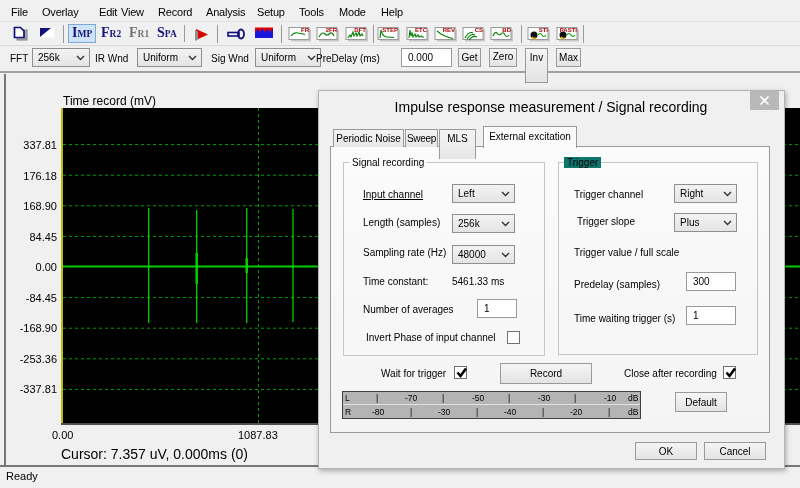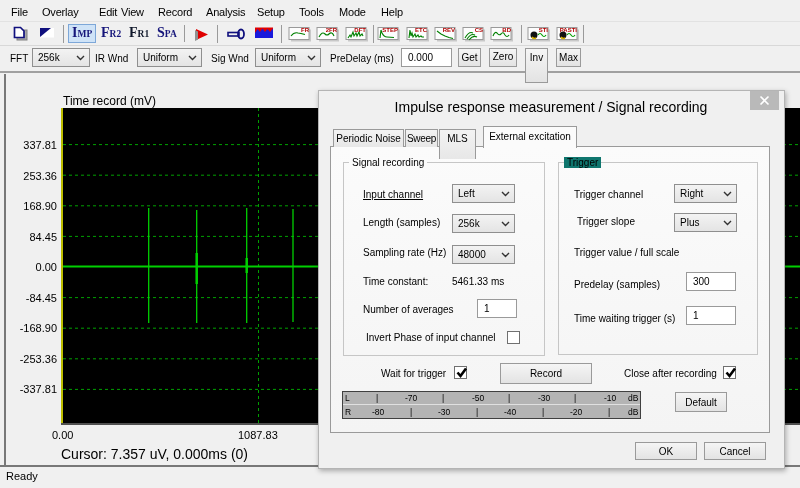--- a/index.html
+++ b/index.html
@@ -51,21 +51,21 @@
   <ellipse cx="241" cy="11" rx="3" ry="4.5" fill="none" stroke="#10107e" stroke-width="1.8"></ellipse>
 
   <rect x="255" y="5" width="18" height="10" fill="#1919dc"></rect>
   <path d="M255 10 l2.5 -4 l2.5 3 l2.5 -3.5 l2.5 3.5 l2.5 -3 l2.5 3 l3 -3.5 v-1 h-18 z" fill="#e00000"></path>
   <rect x="281" y="2" width="1" height="18" fill="#9a9a9a"></rect>
 </svg>
 
 <div class="abs" style="left:68px;top:24px;width:28px;height:19px;background:#cfe3f7;border:1px solid #7da7d8;"></div>
 <div class="abs" style="left:72px;top:26px;font-family:'Liberation Serif',serif;font-size:14px;font-weight:bold;color:#15157a;line-height:13px;">I<span style="font-size:9.5px;">MP</span></div>
 <div class="abs" style="left:101px;top:26px;font-family:'Liberation Serif',serif;font-size:14px;font-weight:bold;color:#15157a;line-height:13px;">F<span style="font-size:9.5px;">R2</span></div>
-<div class="abs" style="left:129px;top:26px;font-family:'Liberation Serif',serif;font-size:14px;font-weight:bold;color:#0f172a;line-height:13px;">F<span style="font-size:9.5px;">R1</span></div>
+<div class="abs" style="left:129px;top:26px;font-family:'Liberation Serif',serif;font-size:14px;font-weight:bold;color:#737373;line-height:13px;">F<span style="font-size:9.5px;">R1</span></div>
 <div class="abs" style="left:157px;top:26px;font-family:'Liberation Serif',serif;font-size:14px;font-weight:bold;color:#15157a;line-height:13px;">S<span style="font-size:9.5px;">PA</span></div>
 <div class="abs" style="left:184px;top:25px;width:1px;height:17px;background:#9a9a9a;"></div>
 
 <svg class="abs" style="left:288px;top:23px;" width="312" height="23" viewBox="0 0 312 23">
   <g>
       <rect x="3" y="6.5" width="20" height="12" fill="#c8c8c8"></rect>
       <rect x="1" y="4.5" width="20" height="12" fill="#fdfdfd" stroke="#9a9a9a" stroke-width="1"></rect>
       <path d="M3 11 q3 -4 7 -3 l3 0.5 l4 1" stroke="#008000" stroke-width="1.1" fill="none" transform="translate(0,2)"></path>
       <text x="21" y="9" text-anchor="end" font-size="6" font-weight="bold" fill="#b00000" font-family="Liberation Sans">FR</text>
       <rect x="31" y="6.5" width="20" height="12" fill="#c8c8c8"></rect>
@@ -130,21 +130,21 @@
       <path d="M1 1 l3.5 3.5 L8 1" stroke="#333" stroke-width="1.4" fill="none"></path>
     </svg>
   </div>
 <div class="lbl" style="left:211px;top:53px;">Sig Wnd</div>
 <div class="combo" style="left:255px;top:48px;width:66px;height:19px;">
     <span class="txt">Uniform</span>
     <svg width="9" height="6" viewBox="0 0 9 6">
       <path d="M1 1 l3.5 3.5 L8 1" stroke="#333" stroke-width="1.4" fill="none"></path>
     </svg>
   </div>
-<div class="lbl" style="left:330px;top:53px;">PreDelay (ms)</div>
+<div class="lbl" style="left:316px;top:53px;">PreDelay (ms)</div>
 <div class="inp" style="left:401px;top:48px;width:51px;height:19px;">0.000</div>
 <div class="btn" style="left:458px;top:48px;width:23px;height:19px;padding-top:3px;">Get</div>
 <div class="btn" style="left:489px;top:48px;width:28px;height:19px;padding-top:2px;">Zero</div>
 <div class="btn" style="left:525px;top:48px;width:23px;height:35px;padding-top:3px;">Inv</div>
 <div class="btn" style="left:556px;top:48px;width:25px;height:19px;padding-top:3px;">Max</div>
 
 <div class="abs" style="left:4px;top:74px;width:2px;height:392px;background:#787878;"></div>
 <div class="abs" style="left:0;top:465px;width:800px;height:2px;background:#787878;"></div>
 <div class="abs" style="left:63px;top:94px;font-size:12px;color:#000;">Time record (mV)</div>
 
@@ -168,21 +168,21 @@
     <line x1="133.7" y1="102" x2="133.7" y2="215" stroke-width="1.3"></line>
     <line x1="183.7" y1="100" x2="183.7" y2="215" stroke-width="1.3"></line>
     <line x1="230" y1="101" x2="230" y2="214" stroke-width="1.3"></line>
     <line x1="133.7" y1="145" x2="133.7" y2="176" stroke-width="2.5"></line>
     <line x1="183.7" y1="150" x2="183.7" y2="165" stroke-width="2.5"></line>
   </g>
 </svg>
 <div class="abs" style="left:61px;top:423px;width:739px;height:1.5px;background:#505050;"></div>
 
 <div class="lbl" style="left:0;top:139px;width:57px;text-align:right;font-size:11px;">337.81</div>
-<div class="lbl" style="left:0;top:170px;width:57px;text-align:right;font-size:11px;">253.36</div>
+<div class="lbl" style="left:0;top:170px;width:57px;text-align:right;font-size:11px;">176.18</div>
 <div class="lbl" style="left:0;top:200px;width:57px;text-align:right;font-size:11px;">168.90</div>
 <div class="lbl" style="left:0;top:231px;width:57px;text-align:right;font-size:11px;">84.45</div>
 <div class="lbl" style="left:0;top:261px;width:57px;text-align:right;font-size:11px;">0.00</div>
 <div class="lbl" style="left:0;top:292px;width:57px;text-align:right;font-size:11px;">-84.45</div>
 <div class="lbl" style="left:0;top:322px;width:57px;text-align:right;font-size:11px;">-168.90</div>
 <div class="lbl" style="left:0;top:353px;width:57px;text-align:right;font-size:11px;">-253.36</div>
 <div class="lbl" style="left:0;top:383px;width:57px;text-align:right;font-size:11px;">-337.81</div>
 
 <div class="lbl" style="left:52px;top:429px;font-size:11px;">0.00</div>
 <div class="lbl" style="left:238px;top:429px;font-size:11px;">1087.83</div>

